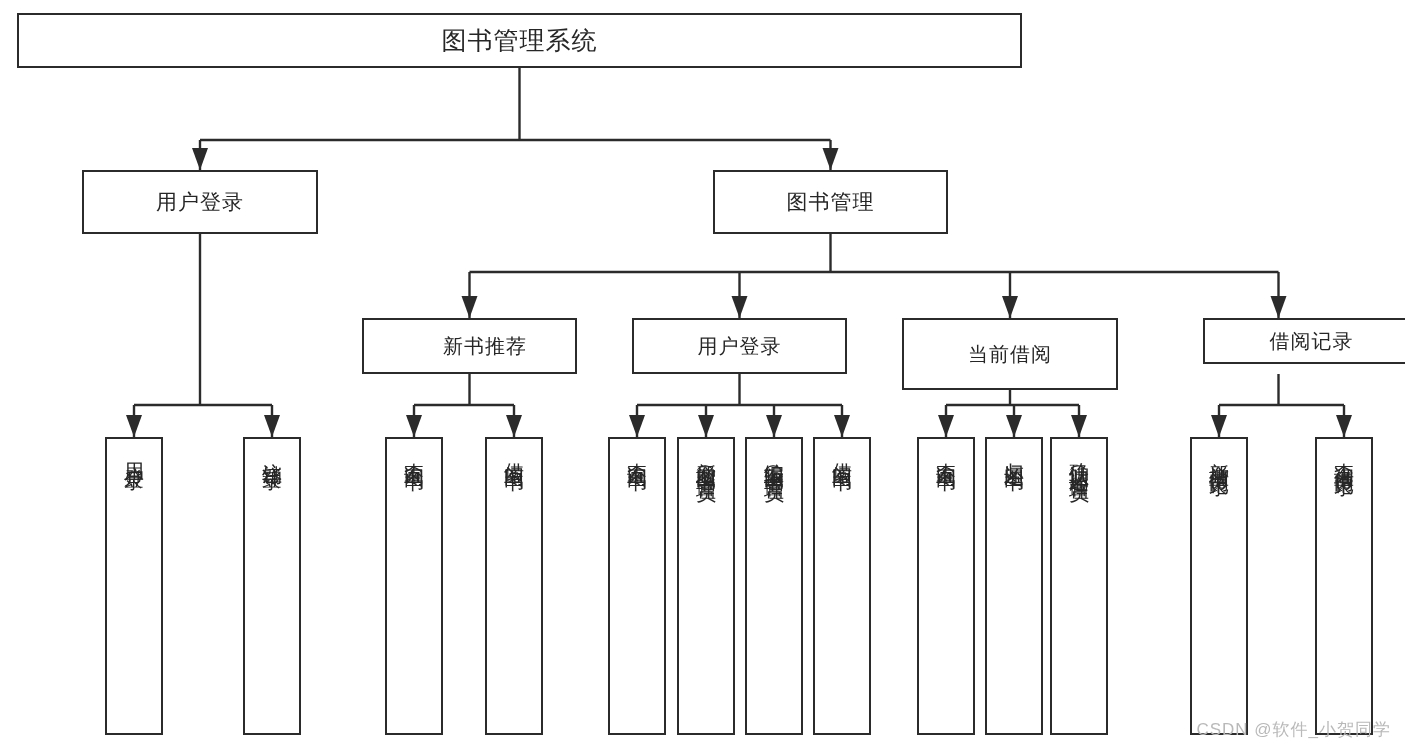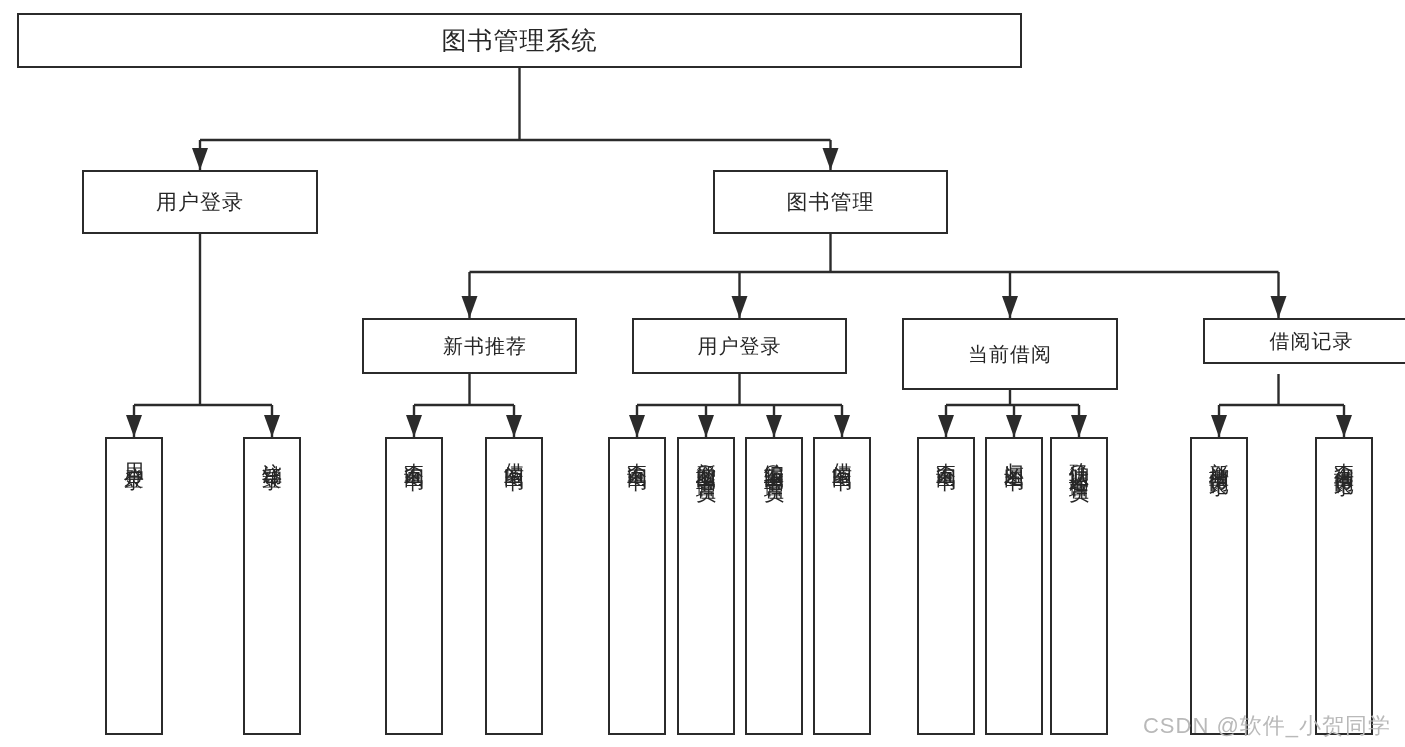--- a/index.html
+++ b/index.html
@@ -51,21 +51,21 @@
 
   
   #wires{position:absolute;left:0;top:0;width:1405px;height:747px;pointer-events:none;}
   #wires path,#wires line{stroke:#2b2b2b;stroke-width:2.4;fill:none;}
   #wires polygon{fill:#2b2b2b;}
 
   
   #watermark{
     position:absolute;
     right:14px;bottom:6px;
-    font-size:22px;
+    font-size:17px;
     color:#b9b9b9;
     letter-spacing:1px;
     white-space:nowrap;
     font-family:"Liberation Sans","DejaVu Sans",sans-serif;
   }
 </style>
 </head>
 <body>
 
 <div id="stage">

